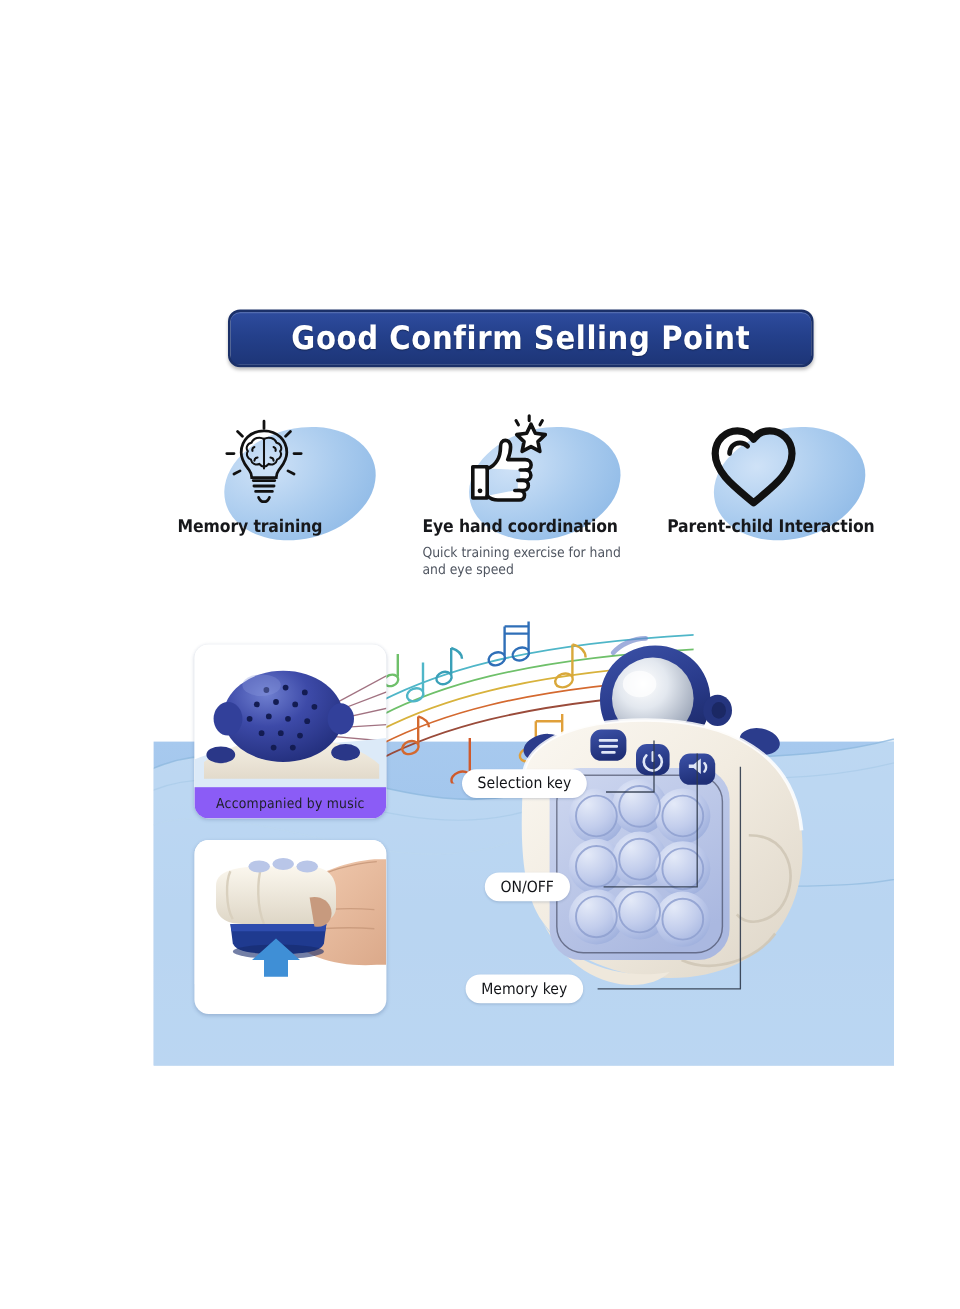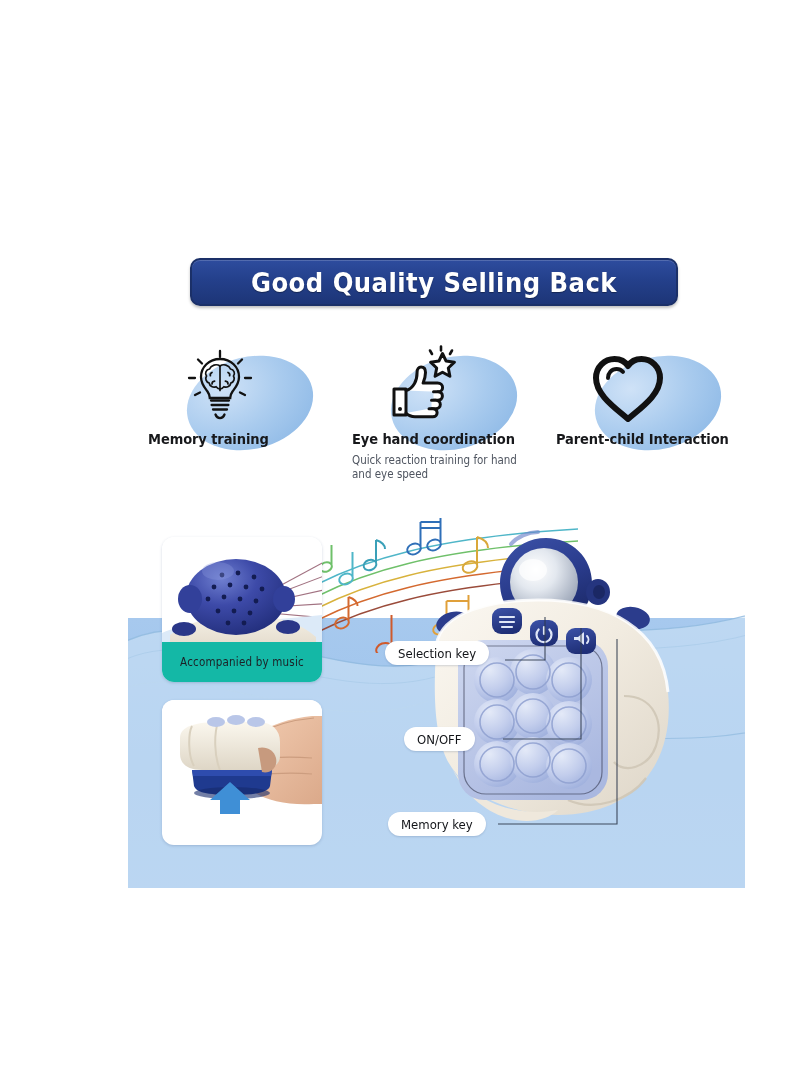--- a/index.html
+++ b/index.html
@@ -71,22 +71,22 @@
   
   .inset{
     position:absolute;width:160px;height:145px;
     background:#fff;border-radius:12px;
     box-shadow:0 1px 3px rgba(40,70,120,.22);
     overflow:hidden;
   }
   .inset.music{left:162px;top:537px;}
   .inset.back{left:162px;top:700px;}
   .inset-cap{
-    position:absolute;left:0;bottom:0;width:160px;height:40px;
-    background:#14b8a6;display:flex;align-items:center;justify-content:center;
+    position:absolute;left:0;bottom:0;width:160px;height:26px;
+    background:#8b5cf6;display:flex;align-items:center;justify-content:center;
     font-size:11.5px;color:#1d2026;
     font-family:"DejaVu Sans Condensed","Liberation Sans",sans-serif;
     letter-spacing:.2px;
   }
   .inset-art{position:absolute;left:0;top:0;width:160px;height:120px;}
   .inset-art svg{width:100%;height:100%;display:block;}
 
   
   .device{position:absolute;left:418px;top:500px;width:330px;height:380px;}
   .device svg{width:100%;height:100%;display:block;}
@@ -106,21 +106,21 @@
 
   .lines{position:absolute;left:0;top:0;width:800px;height:1091px;pointer-events:none;}
 </style>
 </head>
 <body>
 
 <div id="page">
 
   <div class="banner-wrap">
     <div class="banner">
-      <span class="banner-text">Good Quality Selling Back</span>
+      <span class="banner-text">Good Confirm Selling Point</span>
     </div>
   </div>
 
   <div class="features">
 
     <div class="feature">
       <div class="blob"></div>
       <div class="f-icon">
         <svg viewBox="0 0 84 86">
           <g fill="none" stroke="#111" stroke-width="2.3" stroke-linecap="round">
@@ -152,21 +152,21 @@
             <path d="M47 63.7h3.8c2.6 0 4.3 1.7 4.3 4s-1.7 4-4.3 4H33c-4 0-7-1.6-9-3.6"></path>
           </g>
           <circle cx="18" cy="64" r="2" fill="#111"></circle>
           <path d="M60.5 8.5l3.6 7.6 8.3 1.1-6.1 5.8 1.6 8.2-7.4-4-7.4 4 1.6-8.2-6.1-5.8 8.3-1.1z" fill="#fff" stroke="#111" stroke-width="3" stroke-linejoin="round"></path>
           <g stroke="#111" stroke-width="2.6" stroke-linecap="round">
             <path d="M48 5.5l2 3.5M59 1.5v4M70 5.5l-2 3.5"></path>
           </g>
         </svg>
       </div>
       <div class="f-title">Eye hand coordination</div>
-      <div class="f-desc">Quick reaction training for hand and eye speed</div>
+      <div class="f-desc">Quick training exercise for hand and eye speed</div>
     </div>
 
     <div class="feature">
       <div class="blob"></div>
       <div class="f-icon">
         <svg viewBox="0 0 84 86">
           <path d="M42 74C28 62 10 49.5 10 33 10 22 18.5 14 28.5 14c5.8 0 10.8 2.7 13.5 7 2.7-4.3 7.7-7 13.5-7C65.5 14 74 22 74 33c0 16.5-18 29-32 41z" fill="none" stroke="#111" stroke-width="6" stroke-linejoin="round" stroke-linecap="round"></path>
           <path d="M22 33c0-5 3.6-9 8.6-9 2.6 0 4.8 1 6.4 2.8" fill="none" stroke="#111" stroke-width="4" stroke-linecap="round"></path>
         </svg>
       </div>

